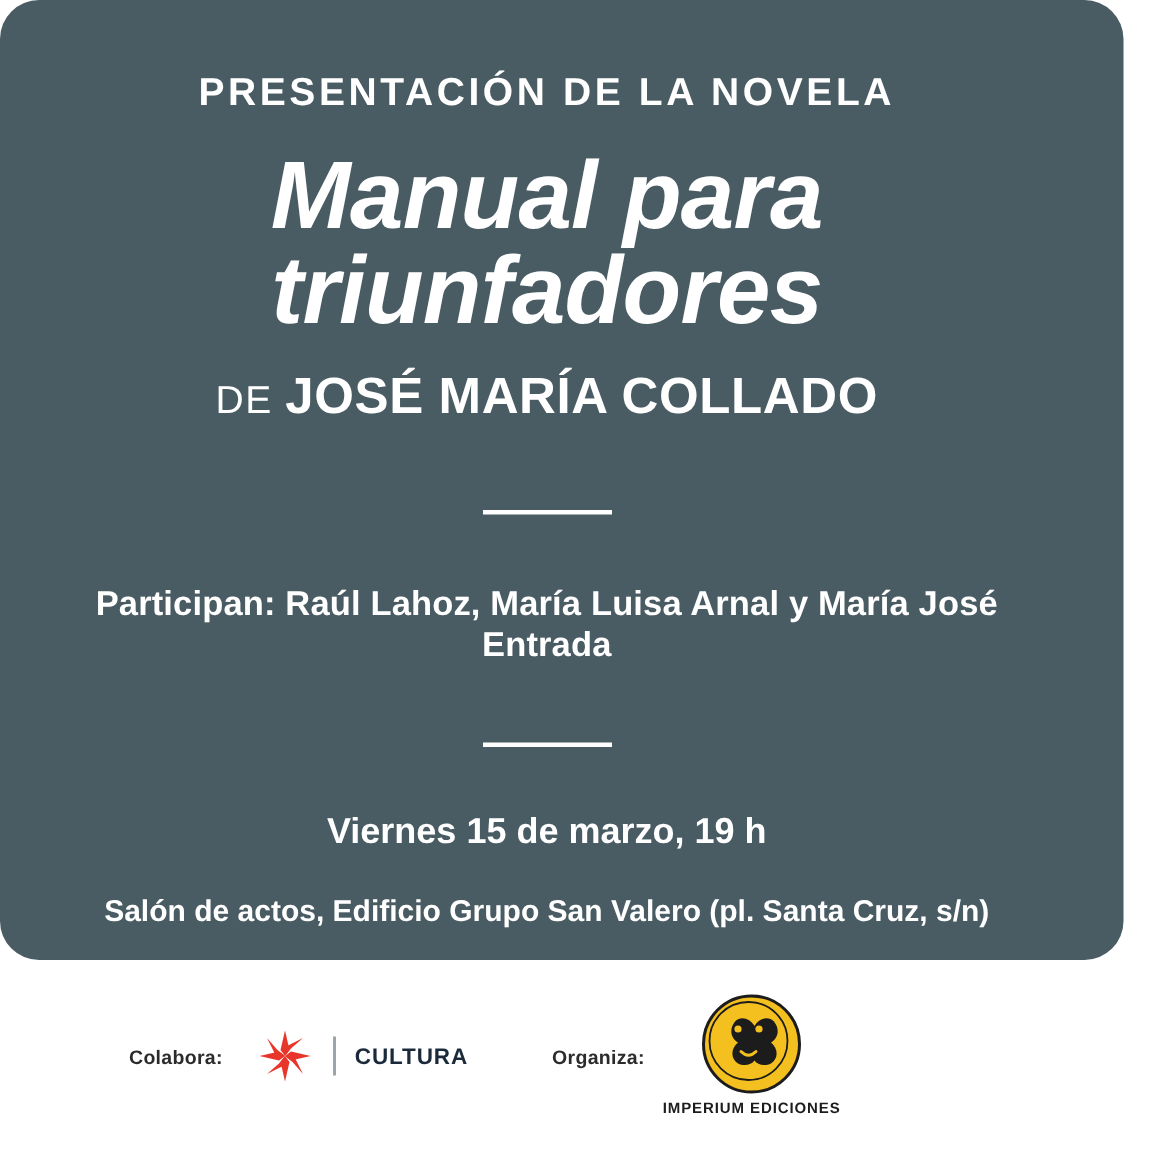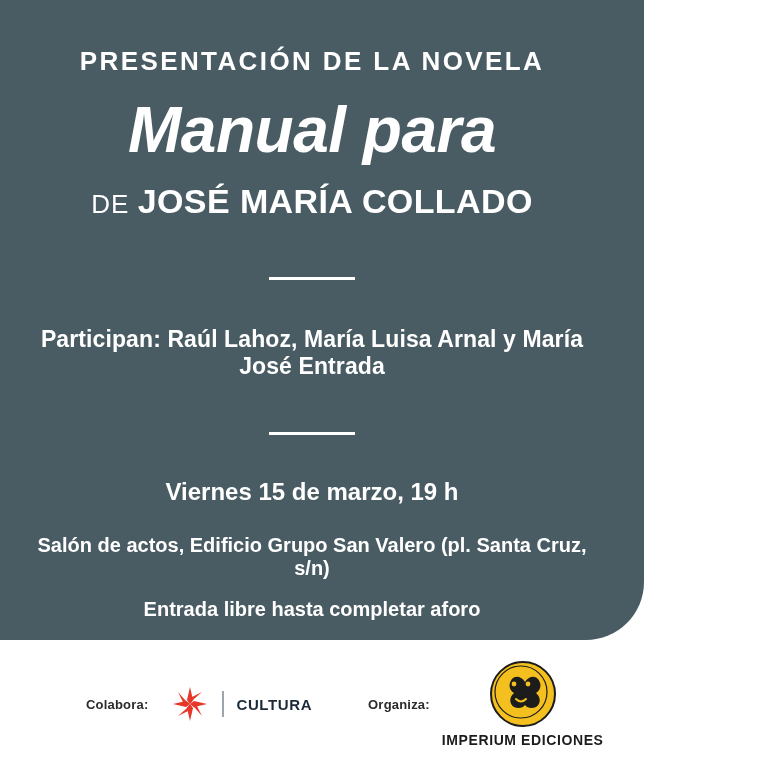--- a/index.html
+++ b/index.html
@@ -15,28 +15,29 @@
   }
   .poster {
     position: relative;
     width: 768px;
     height: 768px;
   }
   .panel {
     position: absolute;
     left: 0;
     top: 0;
-    width: 644px;
+    width: 749px;
     height: 640px;
     background: #4a5c63;
     border-bottom-right-radius: 58px;
     box-sizing: border-box;
     padding: 38px 44px 0 24px;
     text-align: center;
     color: #ffffff;
+    border-radius: 26px;
   }
   .kicker {
     font-size: 26px;
     font-weight: bold;
     letter-spacing: 2.4px;
     margin-top: 8px;
     line-height: 1.2;
   }
   .title {
     font-size: 64px;
@@ -180,36 +181,37 @@
     height: 62px;
     border-radius: 50%;
     background: #f4c01f;
     border: 2px solid #1c1c1c;
     margin: 0 auto;
     position: relative;
   }
   .imperium-mark svg { display: block; }
   .imperium-name {
     margin-top: 5px;
-    font-size: 14px;
+    font-size: 10px;
     font-weight: bold;
     letter-spacing: 0.6px;
     color: #1c1c1c;
   }
 </style>
 </head>
 <body>
 
 <div class="poster">
 
   <div class="panel">
     <div class="kicker">PRESENTACIÓN DE LA NOVELA</div>
 
     <div class="title">
       <span>Manual para</span>
+      <span class="line2">triunfadores</span>
     </div>
 
     <div class="author">
       <span class="de">DE</span>
       <span class="name">JOSÉ MARÍA COLLADO</span>
     </div>
 
     <div class="rule rule-1"></div>
 
     <div class="participants">Participan: Raúl Lahoz, María Luisa Arnal y María José Entrada</div>

